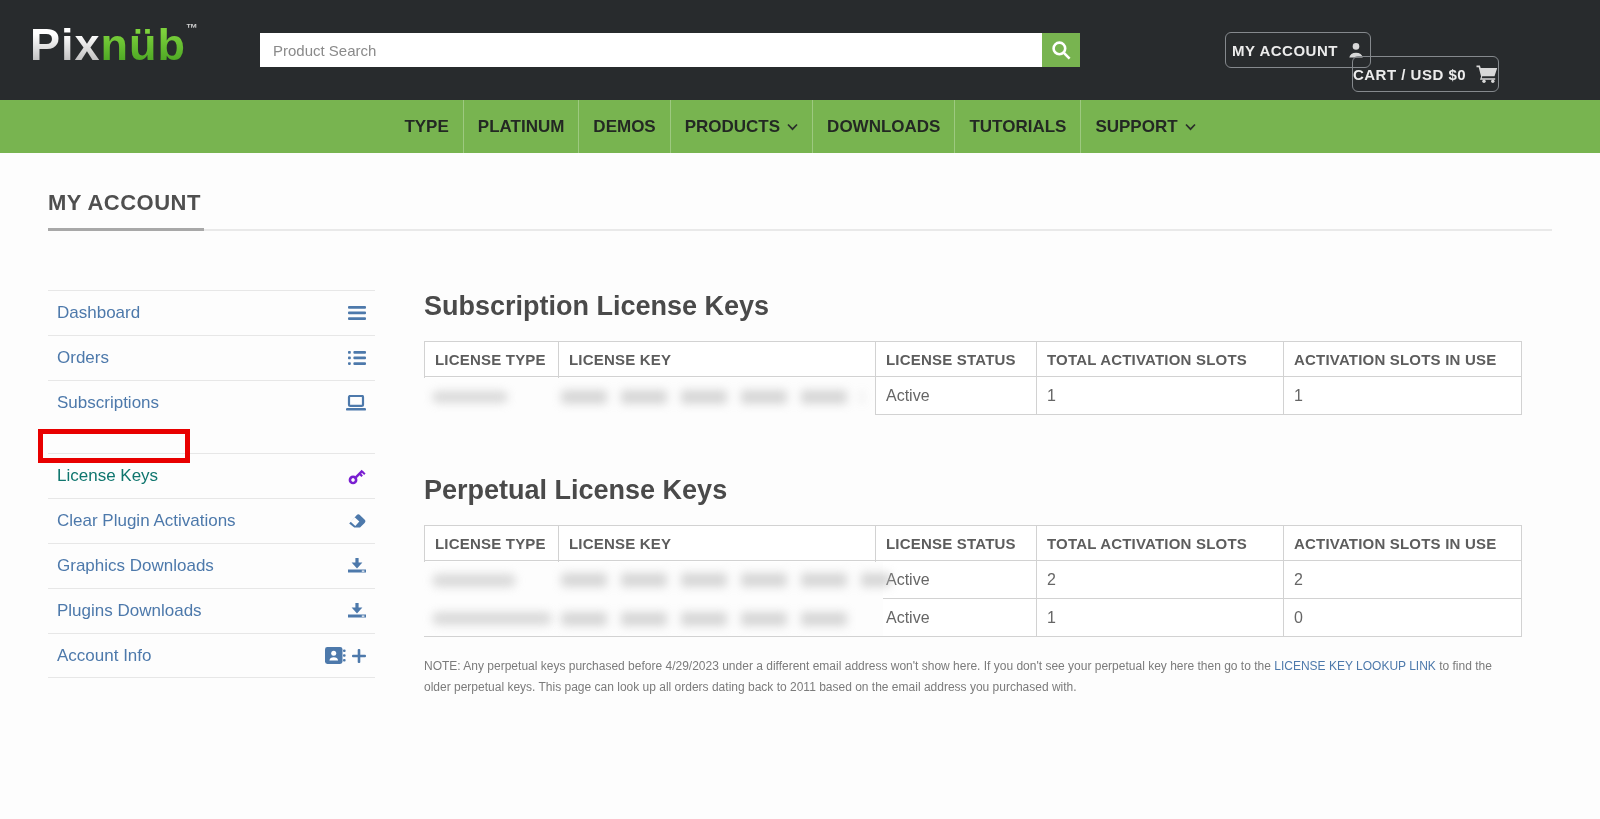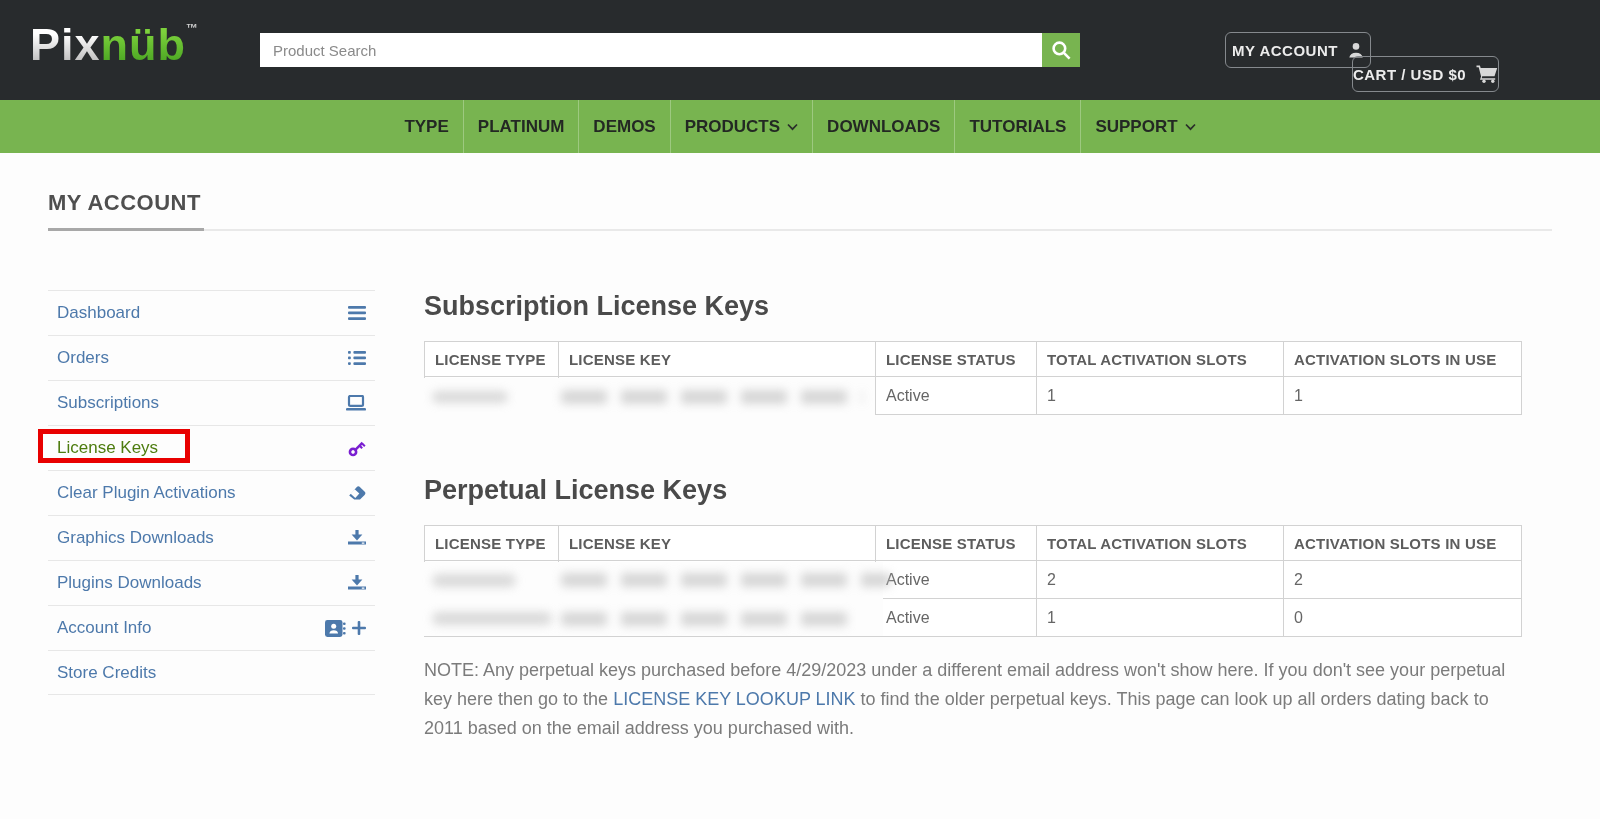--- a/index.html
+++ b/index.html
@@ -35,21 +35,21 @@
   
   .page-title { position:absolute; left:48px; top:190px; font-size:22px; font-weight:bold; color:#4f4f4f; letter-spacing:.5px; }
   .title-rule { position:absolute; left:48px; top:229px; width:1504px; height:2px; background:#e9e9e9; }
   .title-rule-dark { position:absolute; left:48px; top:228px; width:156px; height:3px; background:#a8a8a8; }
 
   
   .sidebar { position:absolute; left:48px; top:290px; width:327px; }
   .side-item { display:flex; align-items:center; justify-content:space-between; height:45px; border-top:1px solid #e7e7e7; padding:0 9px; text-decoration:none; font-size:17px; color:#4d79ab; cursor:pointer; }
   .side-item:last-child { border-bottom:1px solid #e7e7e7; }
   .side-item .ic svg { display:block; }
-  .side-item.active { color:#4d7c0f; }
+  .side-item.active { color:#0f766e;margin-top:28px; }
   .red-box { position:absolute; left:38px; top:429px; width:152px; height:34px; border:5px solid #e80000; }
 
   
   .sec-heading { position:absolute; left:424px; font-size:27px; font-weight:bold; color:#4a4a4a;text-align:right; }
   #h2-sub { top:291px; }
   #h2-perp { top:475px; }
 
   table.keys { position:absolute; left:424px; width:1098px; border-collapse:collapse; background:#fff; table-layout:fixed; }
   #tbl-sub { top:341px; }
   #tbl-perp { top:525px; }
@@ -59,21 +59,21 @@
   .w1{width:134px} .w2{width:317px} .w3{width:161px} .w4{width:247px}
 
   
   .blurzone { position:absolute; background:#fdfdfd; }
   #blur-sub  { left:423px; top:378px; width:452px; height:37px; }
   #blur-perp { left:423px; top:562px; width:460px; height:74px; }
   .blob { position:absolute; background:#c2c2c2; border-radius:7px; filter:blur(5px); opacity:.6; }
   .blob.words { background:repeating-linear-gradient(90deg,#bdbdbd 0 46px, rgba(189,189,189,0) 46px 60px); border-radius:4px; }
 
   
-  .note { position:absolute; left:424px; top:656px; width:1097px; font-size:18px; line-height:29px; color:#7b7b7b; }
+  .note { position:absolute; left:424px; top:656px; width:1097px; font-size:12px; line-height:21px; color:#7b7b7b; }
   .note a { color:#4d79ab; text-decoration:none; cursor:pointer; }
 
   .ic svg { display:block; }
 </style>
 </head>
 <body>
 
 <header class="site-header">
   <a class="logo" href="#"><span class="p1">Pix</span><span class="p2">nüb</span><span class="tm">™</span></a>
 
@@ -246,24 +246,20 @@
       </span>
       <span class="ic">
         <svg width="14" height="14" viewBox="0 0 14 14" fill="#4d79ab">
           <rect x="5.7" y="0" width="2.6" height="14" rx="1"></rect>
             <rect x="0" y="5.7" width="14" height="2.6" rx="1"></rect>
         </svg>
       </span>
     </span>
   </a>
 
-  <a class="side-item">
-    <span>Store Credits</span>
-    <span class="ic"></span>
-  </a>
 </aside>
 
 <div class="red-box"></div>
 
 <h2 class="sec-heading" id="h2-sub">Subscription License Keys</h2>
 
 <table class="keys" id="tbl-sub">
   <colgroup>
       <col class="w1">
       <col class="w2">

